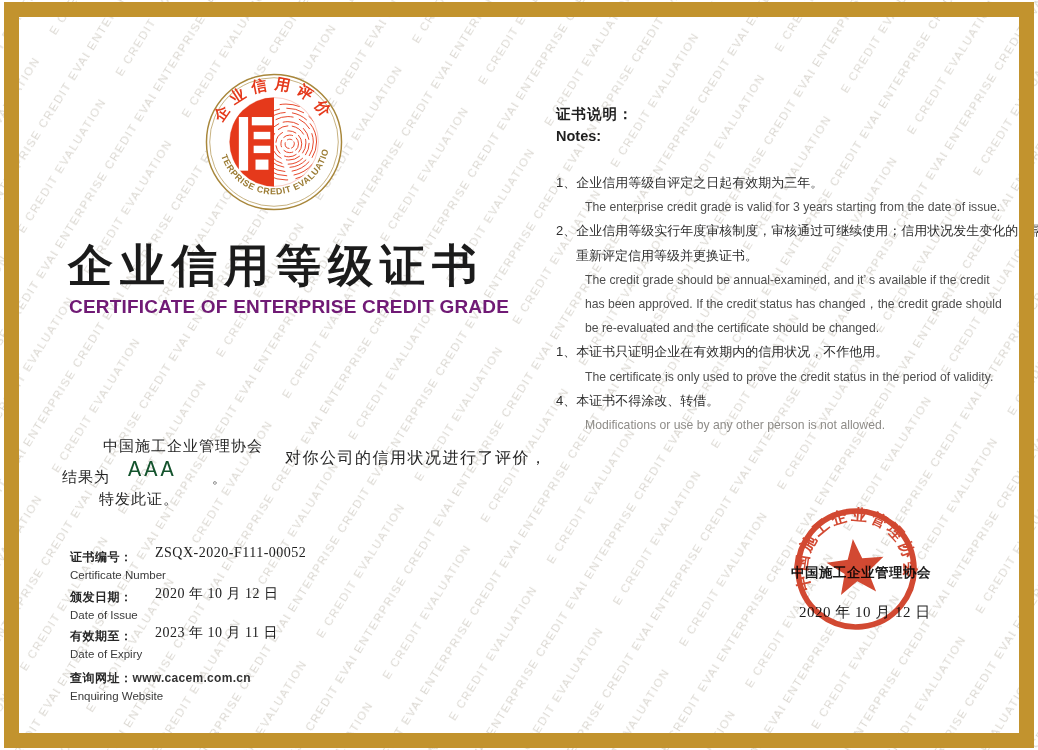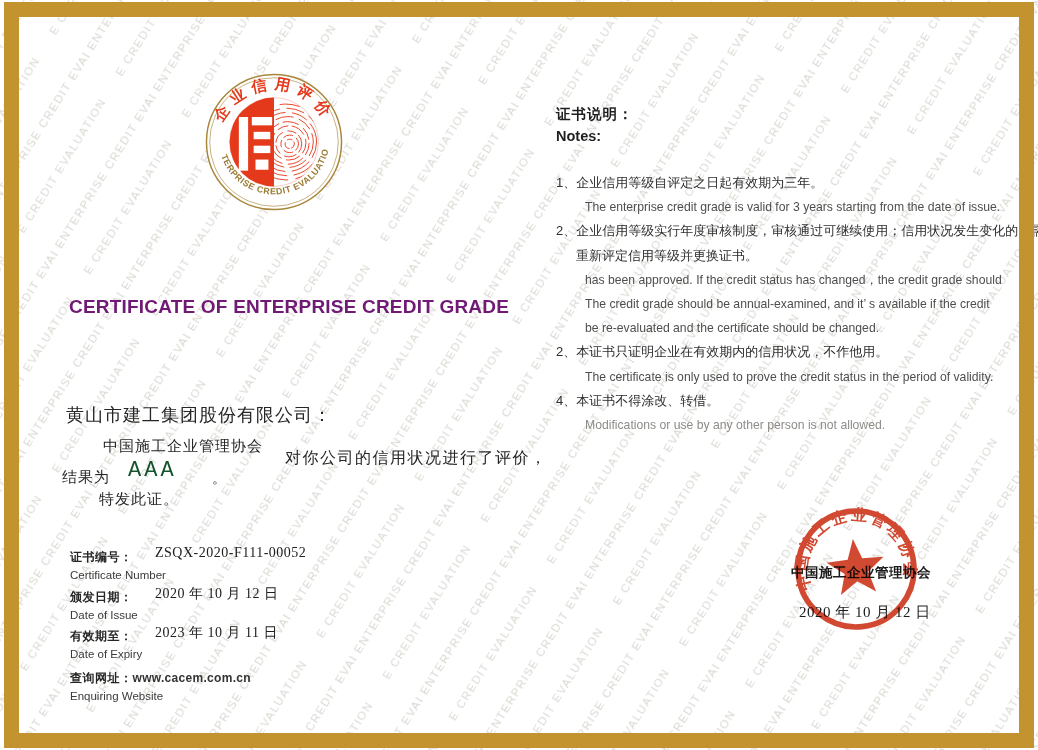--- a/index.html
+++ b/index.html
@@ -129,23 +129,23 @@
         <circle cx="96" cy="82" r="14" stroke-dasharray="10 3 14 5"></circle>
         <circle cx="96" cy="81" r="18.5" stroke-dasharray="12 4 16 5"></circle>
         <circle cx="95" cy="81" r="23" stroke-dasharray="14 4 18 6"></circle>
         <circle cx="95" cy="80" r="27.5" stroke-dasharray="16 5 20 6"></circle>
         <circle cx="94" cy="80" r="32" stroke-dasharray="18 5 22 7"></circle>
         <circle cx="94" cy="80" r="36.5" stroke-dasharray="20 6 24 7"></circle>
         <circle cx="93" cy="80" r="41" stroke-dasharray="22 6 26 8"></circle>
       </g>
     </svg>
 
+    <div class="title-zh">企业信用等级证书</div>
     <div class="title-en">CERTIFICATE OF ENTERPRISE CREDIT GRADE</div>
 
-    <div class="t company">黄山市建工集团股份有限公司：</div>
     <div class="t issuer">中国施工企业管理协会</div>
     <div class="t evaluate">对你公司的信用状况进行了评价，</div>
     <div class="t result-label">结果为</div>
     <div class="t grade">AAA</div>
     <div class="t grade-period">。</div>
     <div class="t closing">特发此证。</div>
 
     <div class="field f1">
       <div class="lzh">证书编号：</div>
       <div class="len">Certificate Number</div>
@@ -167,24 +167,24 @@
     </div>
 
     <div class="notes">
       <div class="h-zh">证书说明：</div>
       <div class="h-en">Notes:</div>
       <div class="items">
         <div class="nline nzh">1、企业信用等级自评定之日起有效期为三年。</div>
         <div class="nline nen">The enterprise credit grade is valid for 3 years starting from the date of issue.</div>
         <div class="nline nzh">2、企业信用等级实行年度审核制度，审核通过可继续使用；信用状况发生变化的，需</div>
         <div class="nline nzh cont">重新评定信用等级并更换证书。</div>
+        <div class="nline nen">The credit grade should be annual-examined, and it’ s available if the credit</div>
         <div class="nline nen">has  been approved. If the credit status has changed，the credit grade should</div>
-        <div class="nline nen">The credit grade should be annual-examined, and it’ s available if the credit</div>
         <div class="nline nen">be re-evaluated and the certificate should be changed.</div>
-        <div class="nline nzh">2、本证书只证明企业在有效期内的信用状况，不作他用。</div>
+        <div class="nline nzh">1、本证书只证明企业在有效期内的信用状况，不作他用。</div>
         <div class="nline nen">The certificate is only used to prove the credit status in the period of validity.</div>
         <div class="nline nzh">4、本证书不得涂改、转借。</div>
         <div class="nline nen muted">Modifications or use by any other person is not allowed.</div>
       </div>
     </div>
 
     <div class="seal-org">中国施工企业管理协会</div>
     <div class="seal-date">2020 年 10 月 12 日</div>
 
     <svg class="seal" viewBox="0 0 170 170">

